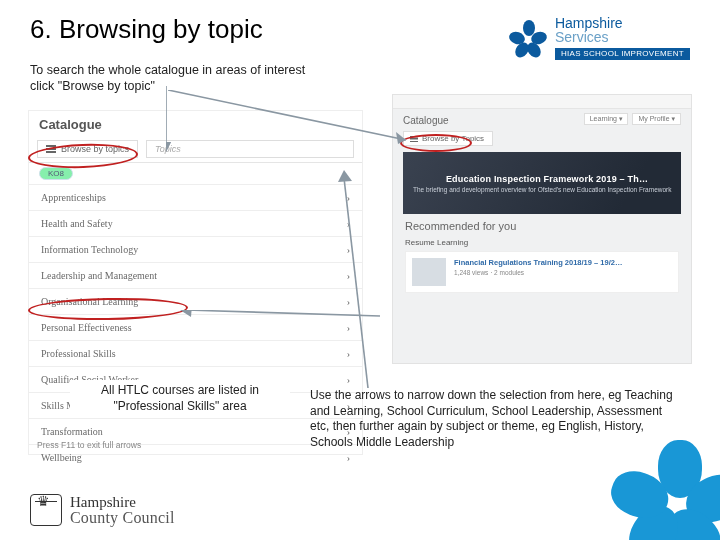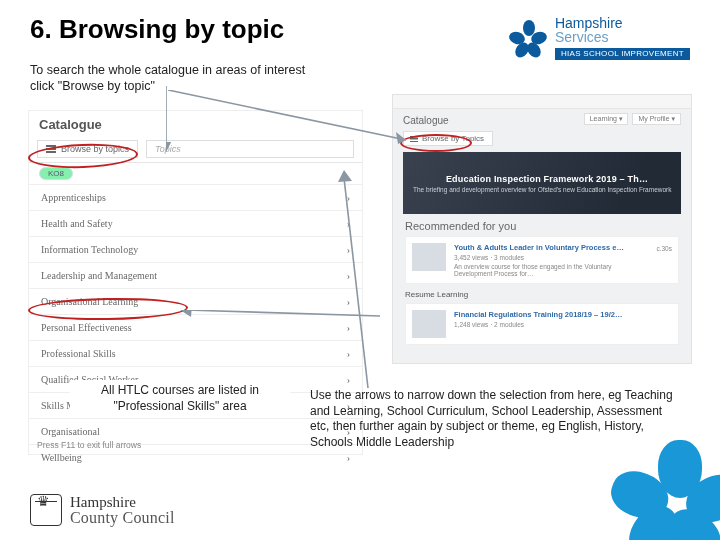--- a/index.html
+++ b/index.html
@@ -7,21 +7,21 @@
     width: 720px; height: 540px;
     font-family: Arial, Helvetica, sans-serif;
     background: #fff;
     position: relative;
     overflow: hidden;
   }
   .slide-title {
     position: absolute;
     top: 14px; left: 30px;
     font-size: 26px;
-    font-weight: bold;
+    font-weight: normal;
     color: #000;
   }
   .intro-text {
     position: absolute;
     top: 62px; left: 30px;
     width: 290px;
     font-size: 12.5px;
     line-height: 1.3;
     color: #222;
   }
@@ -293,21 +293,21 @@
       </li>
     <li>
         <span>Qualified Social Worker</span>
         <span>›</span>
       </li>
     <li>
         <span>Skills Matters</span>
         <span>›</span>
       </li>
     <li>
-        <span>Organisational</span>
+        <span>Transformation</span>
         <span>›</span>
       </li>
     <li>
         <span>Wellbeing</span>
         <span>›</span>
       </li>
   </ul>
   <div class="footer-note">Press F11 to exit full arrows</div>
 </div>
 
@@ -320,29 +320,20 @@
   <div class="sr-catalogue">Catalogue</div>
   <div class="sr-browse">
     <span class="burger"></span>
     <span>Browse by Topics</span>
   </div>
   <div class="hero">
     <div class="h1">Education Inspection Framework 2019 – Th…</div>
     <div class="h2">The briefing and development overview for Ofsted's new Education Inspection Framework</div>
   </div>
   <div class="sr-sub">Recommended for you</div>
-  <div class="rec-card">
-    <div class="rec-thumb"></div>
-    <div class="rec-body">
-      <div class="rec-title">Youth &amp; Adults Leader in Voluntary Process e…</div>
-      <div class="rec-meta">3,452 views · 3 modules</div>
-      <div class="rec-meta">An overview course for those engaged in the Voluntary Development Process for…</div>
-    </div>
-    <div class="rec-meta">c.30s</div>
-  </div>
   <div class="rec-sub2">Resume Learning</div>
   <div class="rec-card">
     <div class="rec-thumb"></div>
     <div class="rec-body">
       <div class="rec-title">Financial Regulations Training 2018/19 – 19/2…</div>
       <div class="rec-meta">1,248 views · 2 modules</div>
     </div>
   </div>
 </div>
 

